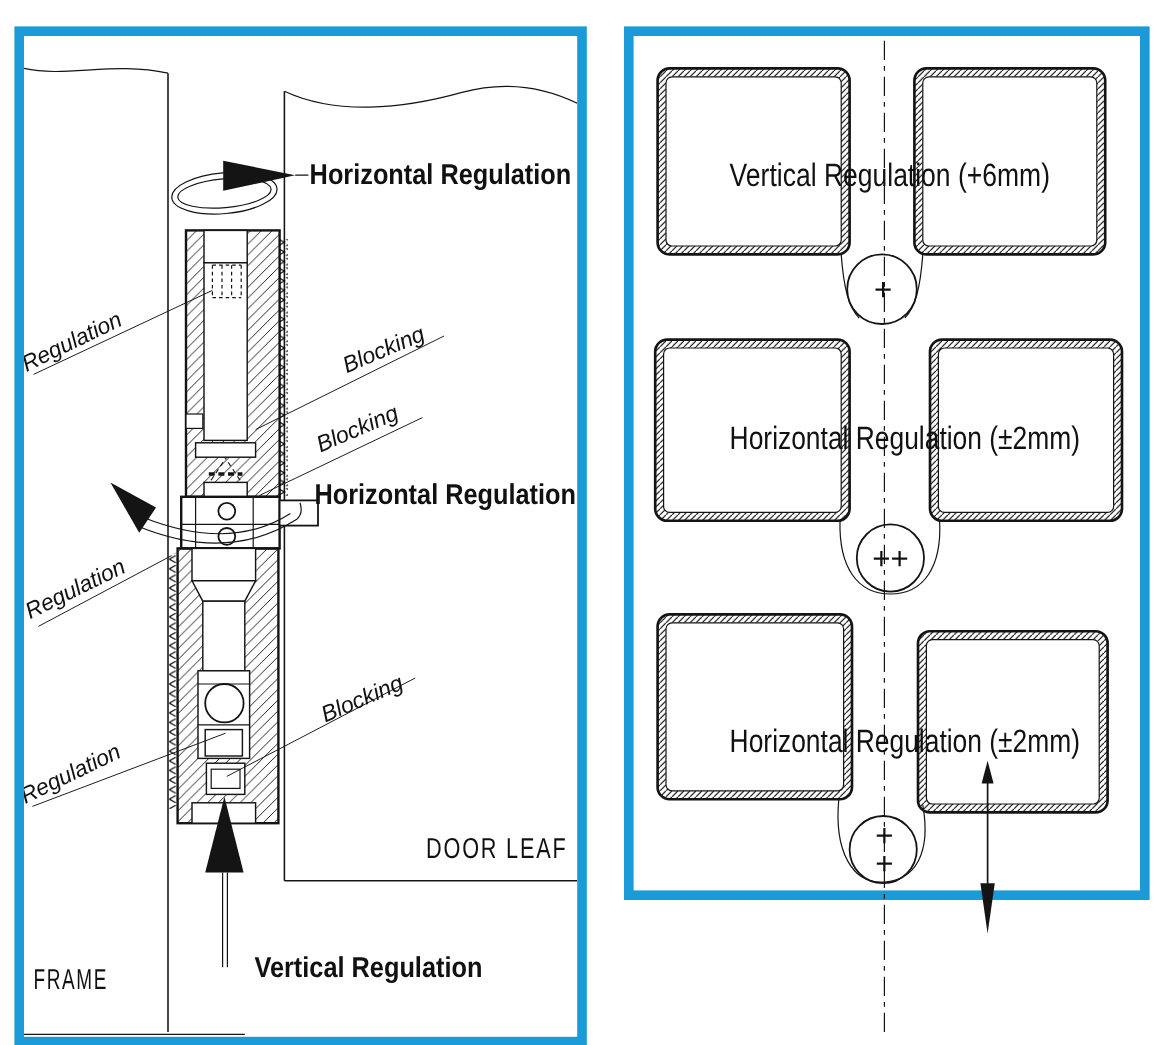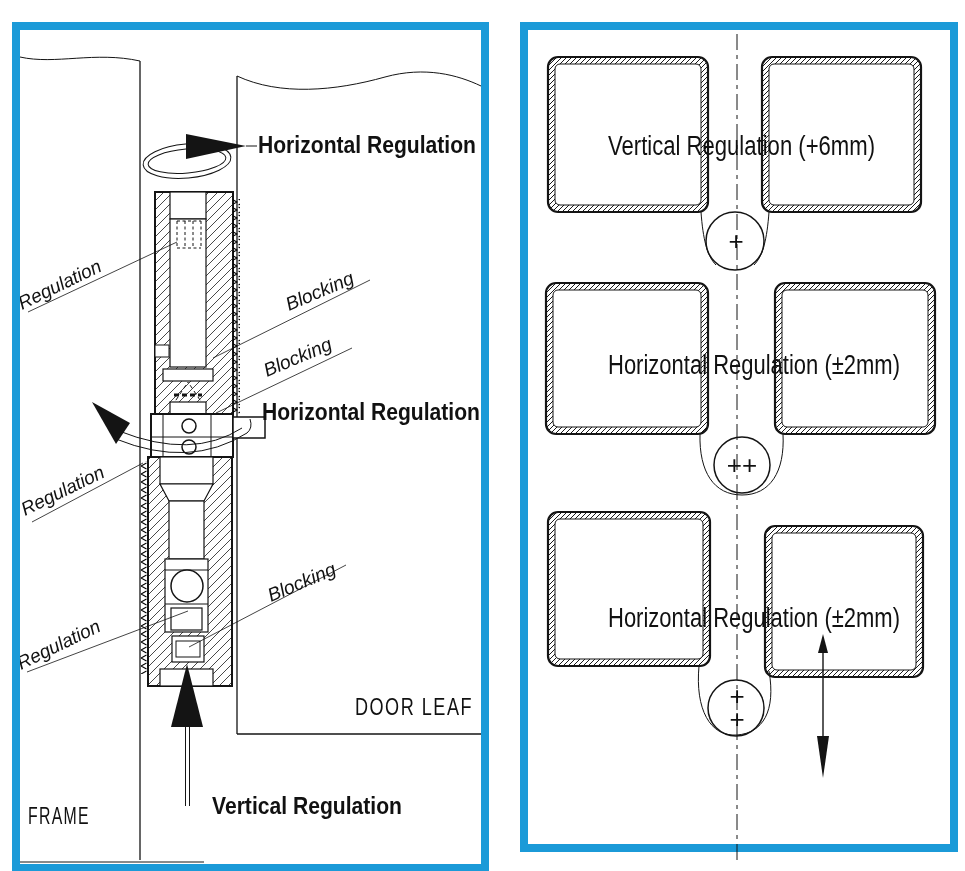--- a/index.html
+++ b/index.html
@@ -1,20 +1,20 @@
 <!DOCTYPE html>
 <html><head>
 <meta charset="utf-8">
 <style>
   html,body{margin:0;padding:0;background:#ffffff;}
   .stage{position:relative;width:965px;height:871px;background:#fff;overflow:hidden;
          font-family:"Liberation Sans",sans-serif;margin-top:14px;}
   .panel{position:absolute;border:8px solid #1b9ad8;background:#fff;box-sizing:border-box;}
   .panel-left{left:12px;top:8px;width:477px;height:850px;}
-  .panel-right{left:520px;top:8px;width:438px;height:830px;}
+  .panel-right{left:520px;top:8px;width:438px;height:728px;}
   svg{display:block;}
   text{fill:#111;}
   .lbl-bold{font-weight:bold;font-size:24px;}
   .lbl-callout{font-style:italic;font-size:19px;}
   .lbl-cad{font-size:24px;letter-spacing:2px;}
   .lbl-right{font-size:27px;}
   .lbl-plus{font-size:26px;}
   .thin{stroke:#141414;stroke-width:1;fill:none;}
   .med{stroke:#141414;stroke-width:1.3;fill:none;}
   .whitefill{fill:#ffffff;}

